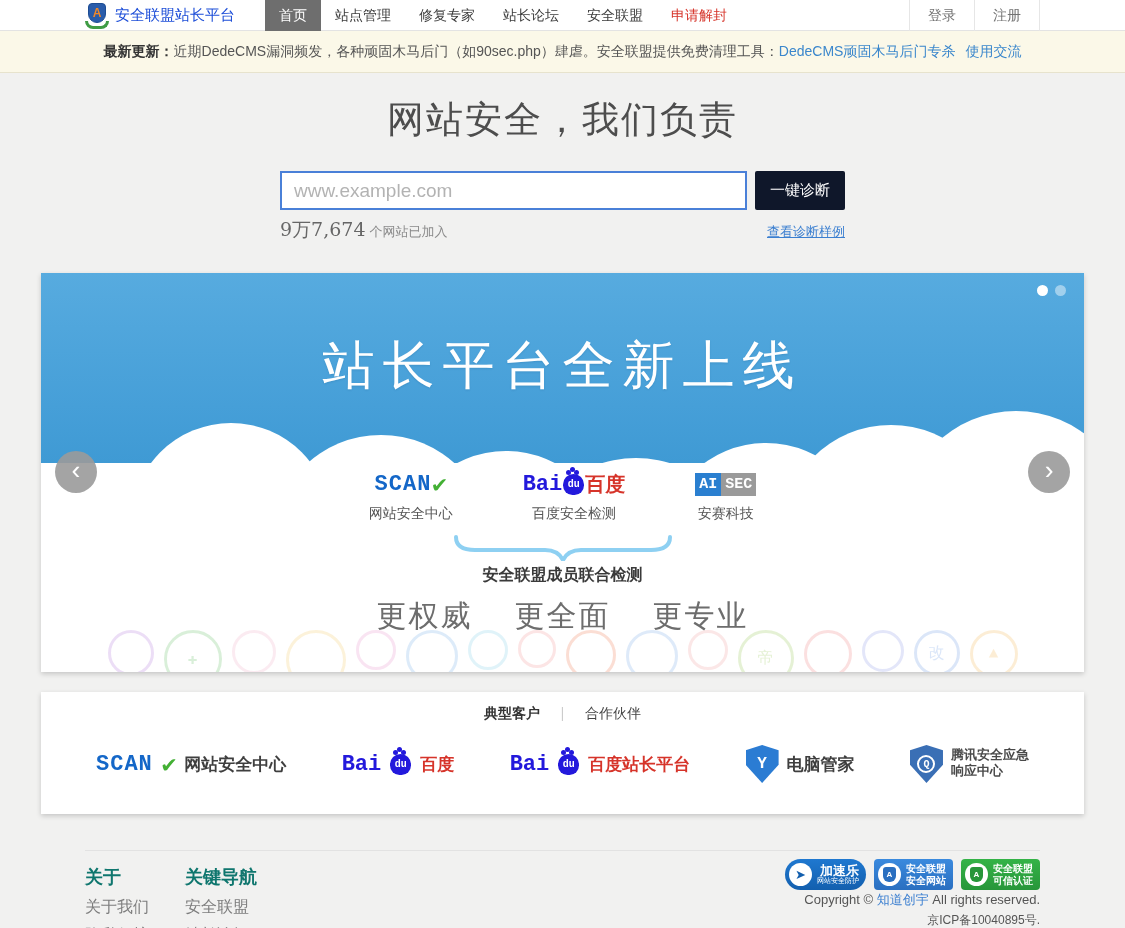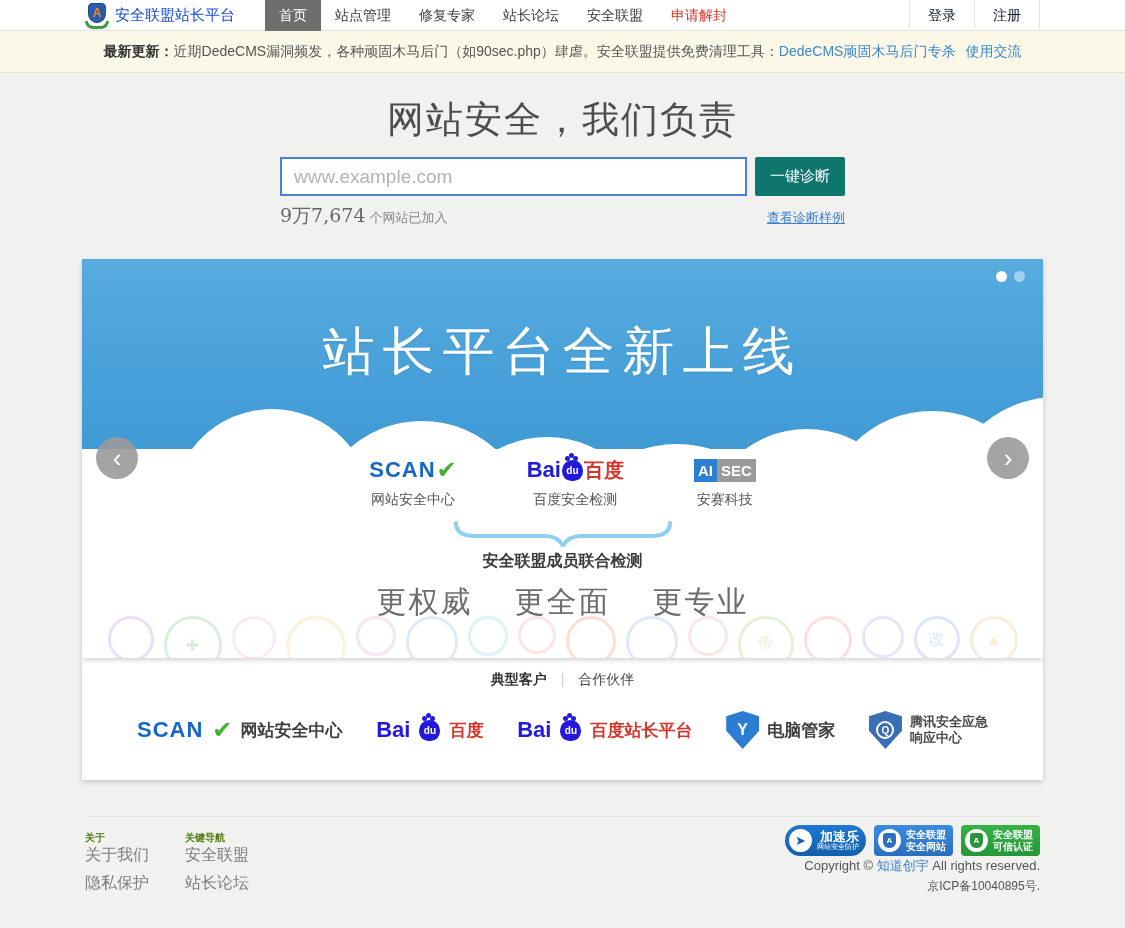--- a/index.html
+++ b/index.html
@@ -21,50 +21,50 @@
   .brand-shield span { color:#f0882a; font-size:12px; font-weight:bold; line-height:1; }
   .brand-wreath { position:absolute; left:0; bottom:0; width:24px; height:8px;
     border-bottom:3px solid #3f9c44; border-left:3px solid #3f9c44; border-right:3px solid #3f9c44;
     border-radius:0 0 12px 12px; }
   .brand-name { font-size:15px; color:#1d4ed8; }
   .nav-items { display:flex; align-items:stretch; }
   .nav-item { display:flex; align-items:center; padding:0 14px; font-size:14px; color:#3c3c3c; cursor:pointer; }
   .nav-item.active { background:#6e6e6e; color:#fff; }
   .nav-item.warn { color:#d6342a; }
   .topnav-right { margin-left:auto; display:flex; align-items:stretch; }
-  .auth-link { display:flex; align-items:center; padding:0 18px; font-size:14px; color:#0f172a;
+  .auth-link { display:flex; align-items:center; padding:0 18px; font-size:14px; color:#737373;
     border-left:1px solid #e6e6e6; cursor:pointer; }
   .auth-link:last-child { border-right:1px solid #e6e6e6; }
 
   
   .notice { background:#fbf8e8; border-bottom:1px solid #e7e3cd; height:42px;
     display:flex; align-items:center;text-align:center; }
   .notice-inner { width:955px; margin:0 auto; font-size:14px; color:#555; white-space:nowrap; }
   .notice-label { font-weight:bold; color:#333; }
   .notice a { color:#3b87cc; cursor:pointer; }
   .notice .sp { display:inline-block; width:10px; }
 
   
   .hero { text-align:center; padding-top:22px; }
   .hero-title { font-size:37px; color:#4d4d4d; font-weight:400; letter-spacing:2px; }
-  .hero-form { width:565px; margin:12px auto 0; display:flex; }
+  .hero-form { width:565px; margin:26px auto 0; display:flex; }
   .hero-input { width:467px; height:39px; border:2px solid #4a80d8; background:#fff;
     font-size:19px; color:#444; padding:0 12px; outline:none; }
   .hero-input::placeholder { color:#b3b3b3; }
-  .hero-btn { width:90px; height:39px; margin-left:8px; background:#0f766e; color:#fff;
+  .hero-btn { width:90px; height:39px; margin-left:8px; background:#0f172a; color:#fff;
     border:none; font-size:15px; cursor:pointer; border-radius:2px;
     font-family:"Liberation Sans","DejaVu Sans",sans-serif; }
   .hero-sub { width:565px; margin:7px auto 0; display:flex; justify-content:space-between; align-items:baseline; }
   .hero-stats { font-size:13px; color:#8a8a8a; }
   .hero-stats b { font-family:"DejaVu Serif","Liberation Serif",serif; font-weight:400;
     font-size:19px; color:#666; margin-right:4px; }
   .hero-sample { font-size:13px; color:#3b7fd0; text-decoration:underline; cursor:pointer; }
 
   
-  .card { width:961px; margin:0 auto; background:#fff; box-shadow:0 2px 5px rgba(0,0,0,0.18); }
+  .card { width:1043px; margin:0 auto; background:#fff; box-shadow:0 2px 5px rgba(0,0,0,0.18);font-family:Liberation Mono, monospace; }
   .carousel { margin-top:30px; height:399px; position:relative; }
   .banner { height:190px; position:relative; overflow:hidden; background:#fff; }
   .banner-blue { position:absolute; left:0; top:0; right:0; height:190px;
     background:linear-gradient(180deg,#57abdf 0%,#469fd8 70%,#3f9ad4 100%); }
   .cloud { position:absolute; background:#fff; border-radius:50%; }
   .cloud:nth-child(1){ width:230px; height:230px; left:-90px;  top:135px; }
   .cloud:nth-child(2){ width:200px; height:200px; left:90px;   top:150px; }
   .cloud:nth-child(3){ width:220px; height:220px; left:230px;  top:162px; }
   .cloud:nth-child(4){ width:210px; height:210px; left:360px;  top:178px; }
   .cloud:nth-child(5){ width:230px; height:230px; left:480px;  top:185px; }
@@ -102,21 +102,21 @@
   .brace-wrap { text-align:center; margin-top:12px; height:26px; }
   .brace-caption { text-align:center; font-size:16px; font-weight:bold; color:#3a3a3a; margin-top:4px; }
   .slogans { display:flex; justify-content:center; gap:42px; margin-top:10px;
     font-size:30px; color:#6d6d6d; letter-spacing:2px; }
   .icon-strip { position:absolute; left:0; right:0; bottom:0; height:46px; overflow:hidden;
     display:flex; justify-content:center; align-items:flex-start; gap:10px; }
   .strip-icon { flex:none; border:3px solid; border-radius:50%; opacity:0.28;
     display:flex; align-items:center; justify-content:center; font-size:16px; margin-top:4px; }
 
   
-  .partners { height:122px; padding-top:13px; }
+  .partners { margin-top:20px; height:122px; padding-top:13px; }
   .partner-tabs { text-align:center; font-size:14px; }
   .partner-tabs .t-active { color:#333; font-weight:bold; cursor:pointer; }
   .partner-tabs .t-sep { color:#ccc; margin:0 10px; }
   .partner-tabs .t-other { color:#444; cursor:pointer; }
   .partner-row { display:flex; justify-content:space-between; align-items:center;
     padding:0 55px; margin-top:22px; }
   .p-item { display:flex; align-items:center; gap:8px; }
   .p-cn { font-size:17px; font-weight:bold; color:#3f3f3f; }
   .p-cn-red { font-size:17px; font-weight:bold; color:#d6342a; }
   .shield { width:33px; height:38px; background:#2b7cd3; position:relative; flex:none;
@@ -126,21 +126,21 @@
   .shield span { color:#fff; font-size:16px; font-weight:bold; }
   .shield .ring { width:18px; height:18px; border:2px solid #fff; border-radius:50%;
     display:flex; align-items:center; justify-content:center; color:#fff; font-size:10px; font-weight:bold; }
   .p-two-line { font-size:13px; font-weight:bold; color:#4a4a4a; line-height:1.25; }
 
   
   .footer { width:955px; margin:36px auto 0; border-top:1px solid #e2e2e2; padding-top:14px; position:relative; }
   .f-col { position:absolute; top:14px; }
   .f-col.c1 { left:0; }
   .f-col.c2 { left:100px; }
-  .f-col h4 { font-size:10px; color:#4d7c0f; }
+  .f-col h4 { font-size:18px; color:#0f766e; margin-bottom:8px; }
   .f-col a { display:block; font-size:16px; color:#7d7d7d; margin-bottom:7px; cursor:pointer; }
   .f-right { position:absolute; right:0; top:8px; text-align:right; }
   .badges { display:flex; gap:8px; justify-content:flex-end; }
   .badge { height:31px; border-radius:4px; display:flex; align-items:center; padding:0 7px 0 4px;
     color:#fff; cursor:pointer; }
   .badge.pill { border-radius:16px; background:linear-gradient(180deg,#1f78d0,#135fae); }
   .badge.blue { background:linear-gradient(180deg,#3a8ade,#2a6fc0); }
   .badge.green { background:linear-gradient(180deg,#34b347,#27963a); }
   .badge .emblem { width:23px; height:23px; border-radius:50%; background:#fff; margin-right:5px; flex:none;
     display:flex; align-items:center; justify-content:center; }

